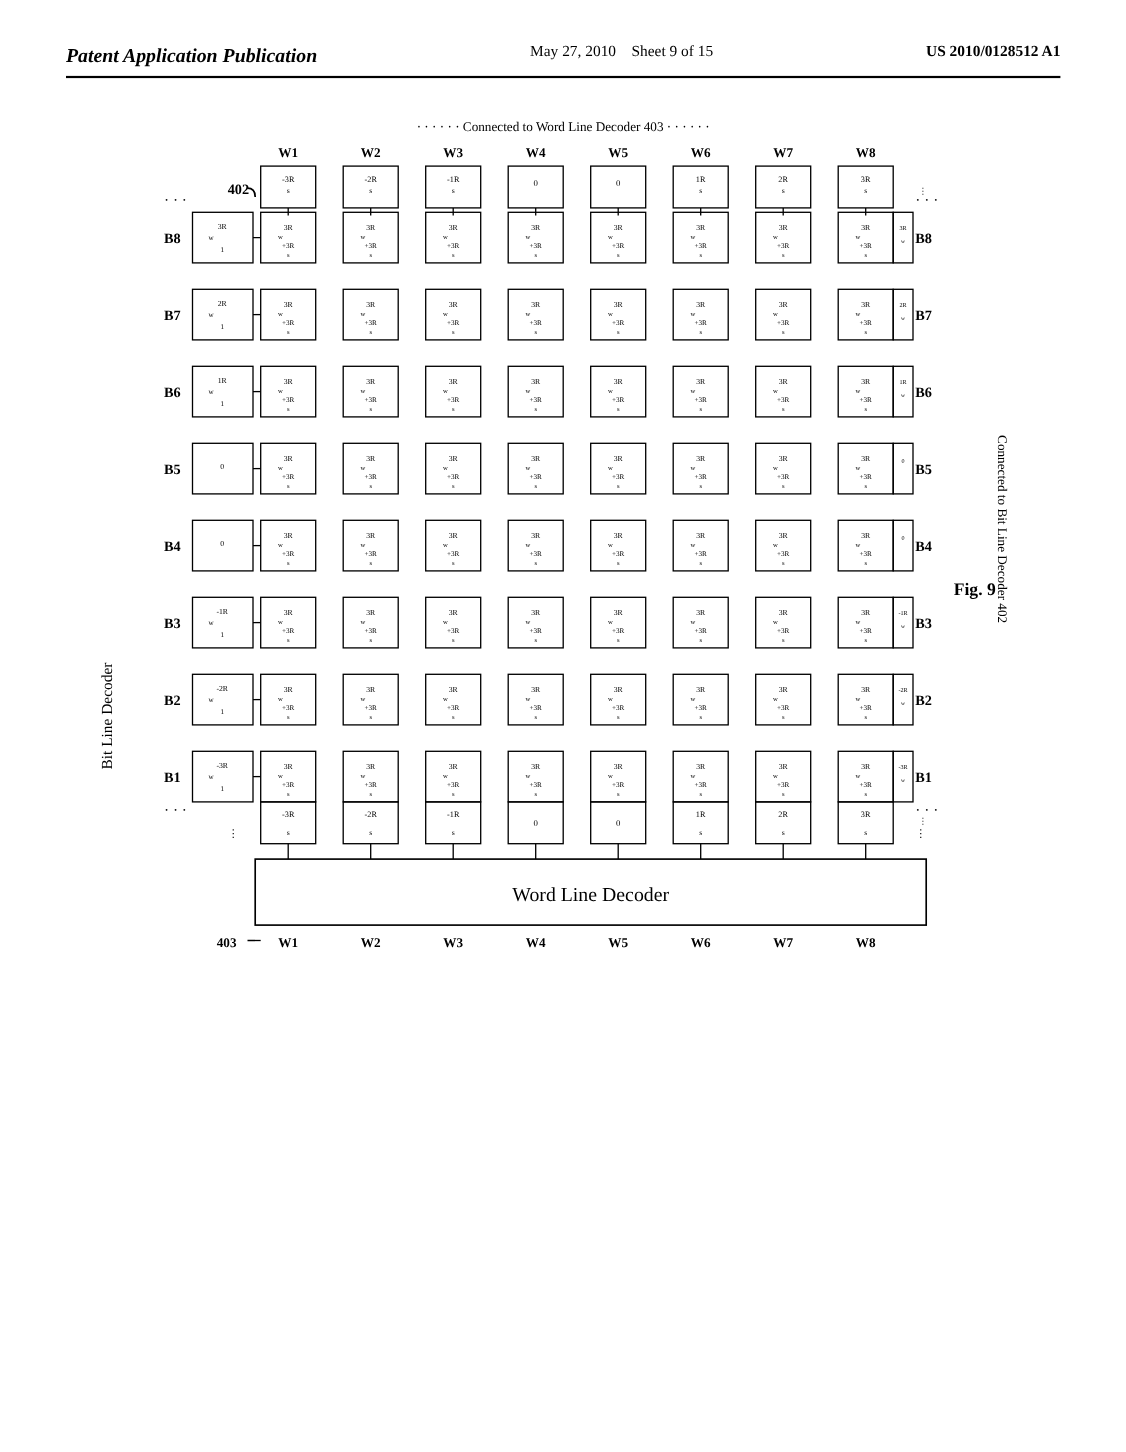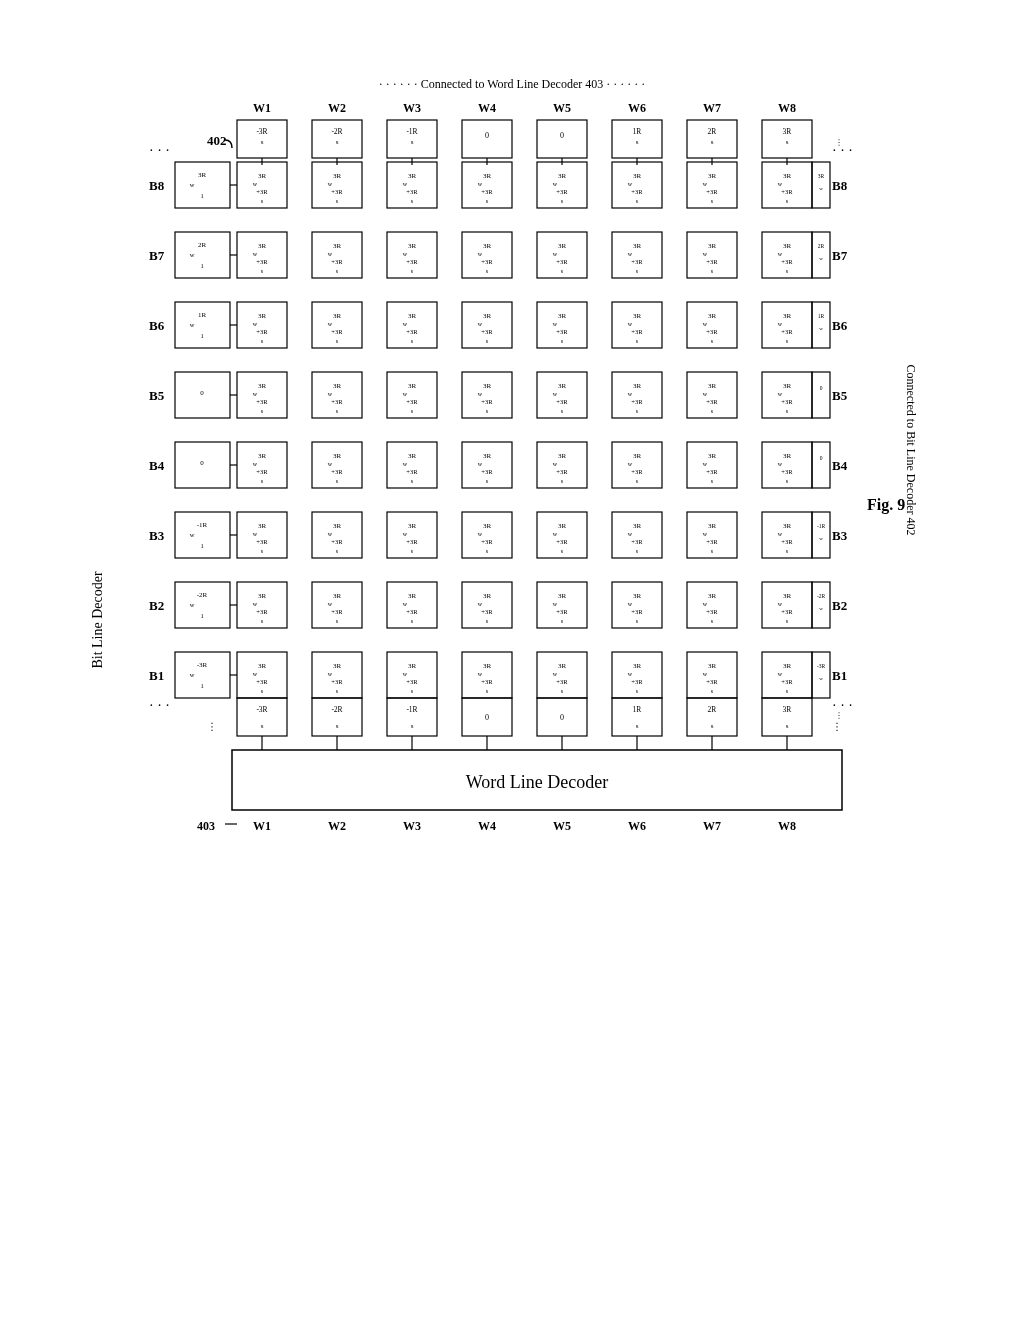--- a/index.html
+++ b/index.html
@@ -45,20 +45,28 @@
       justify-content: center;
       align-items: center;
       margin-top: 30px;
       width: 100%;
     }
   </style>
 </head>
 <body>
 
 <div class="page">
+  <div class="header">
+    <div class="header-left">Patent Application Publication</div>
+    <div class="header-center">
+      <span>May 27, 2010</span>&nbsp;&nbsp;&nbsp;
+      <span>Sheet 9 of 15</span>
+    </div>
+    <div class="header-right">US 2010/0128512 A1</div>
+  </div>
 
   <div class="diagram-container">
     <svg width="870" height="1050" viewBox="0 0 870 1050" xmlns="http://www.w3.org/2000/svg">
 
       <defs>
         <marker id="arrowhead" markerWidth="6" markerHeight="4" refX="6" refY="2" orient="auto">
           <polygon points="0 0, 6 2, 0 4" fill="#000"></polygon>
         </marker>
         <marker id="arrowhead-rev" markerWidth="6" markerHeight="4" refX="0" refY="2" orient="auto">
           <polygon points="6 0, 0 2, 6 4" fill="#000"></polygon>

